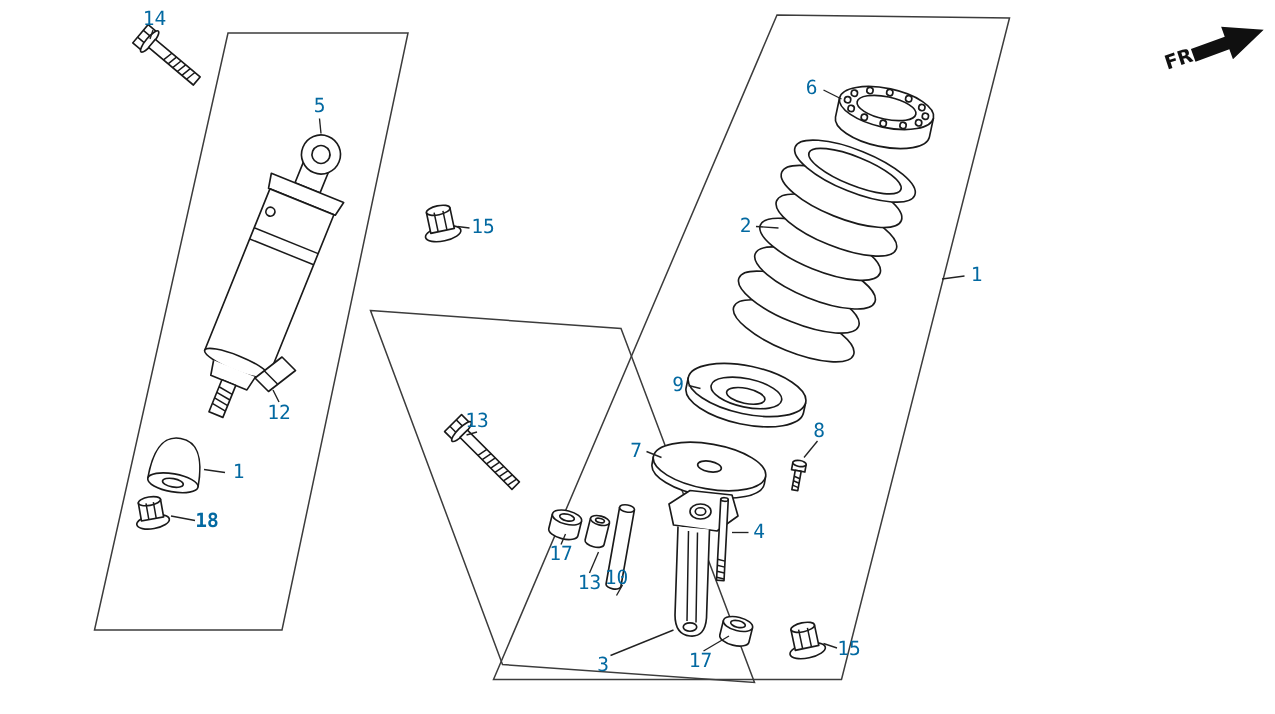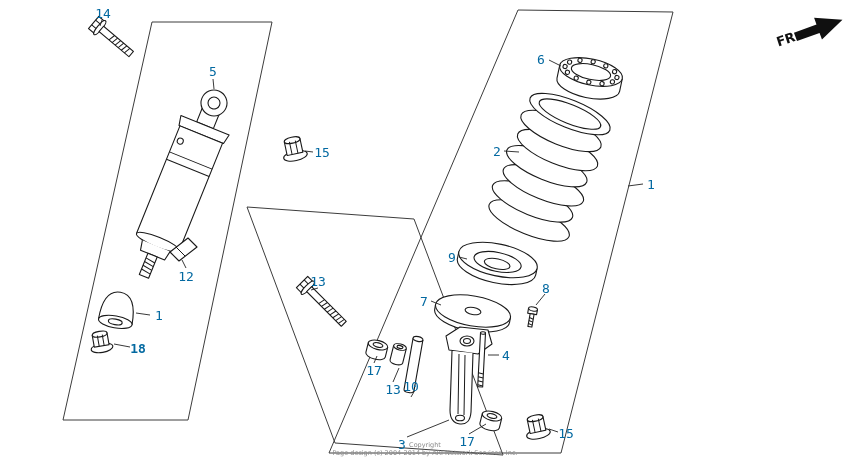--- a/index.html
+++ b/index.html
@@ -234,18 +234,14 @@
       <div class="callout" style="left: 138px; top: 348px; font-weight: bold;">18</div>
       <div class="callout" style="left: 374px; top: 370px;">17</div>
       <div class="callout" style="left: 393px; top: 389px;">13</div>
       <div class="callout" style="left: 411px; top: 386px;">10</div>
       <div class="callout" style="left: 402px; top: 444px;">3</div>
       <div class="callout" style="left: 506px; top: 355px;">4</div>
       <div class="callout" style="left: 467px; top: 441px;">17</div>
       <div class="callout" style="left: 566px; top: 433px;">15</div>
     </div>
 
-  <div class="copyright">
-    <span>Copyright</span>
-    <span>Page design (c) 2004-2014 by ARI Network Services, Inc.</span>
-  </div>
 
 </div>
 
 </body></html>

